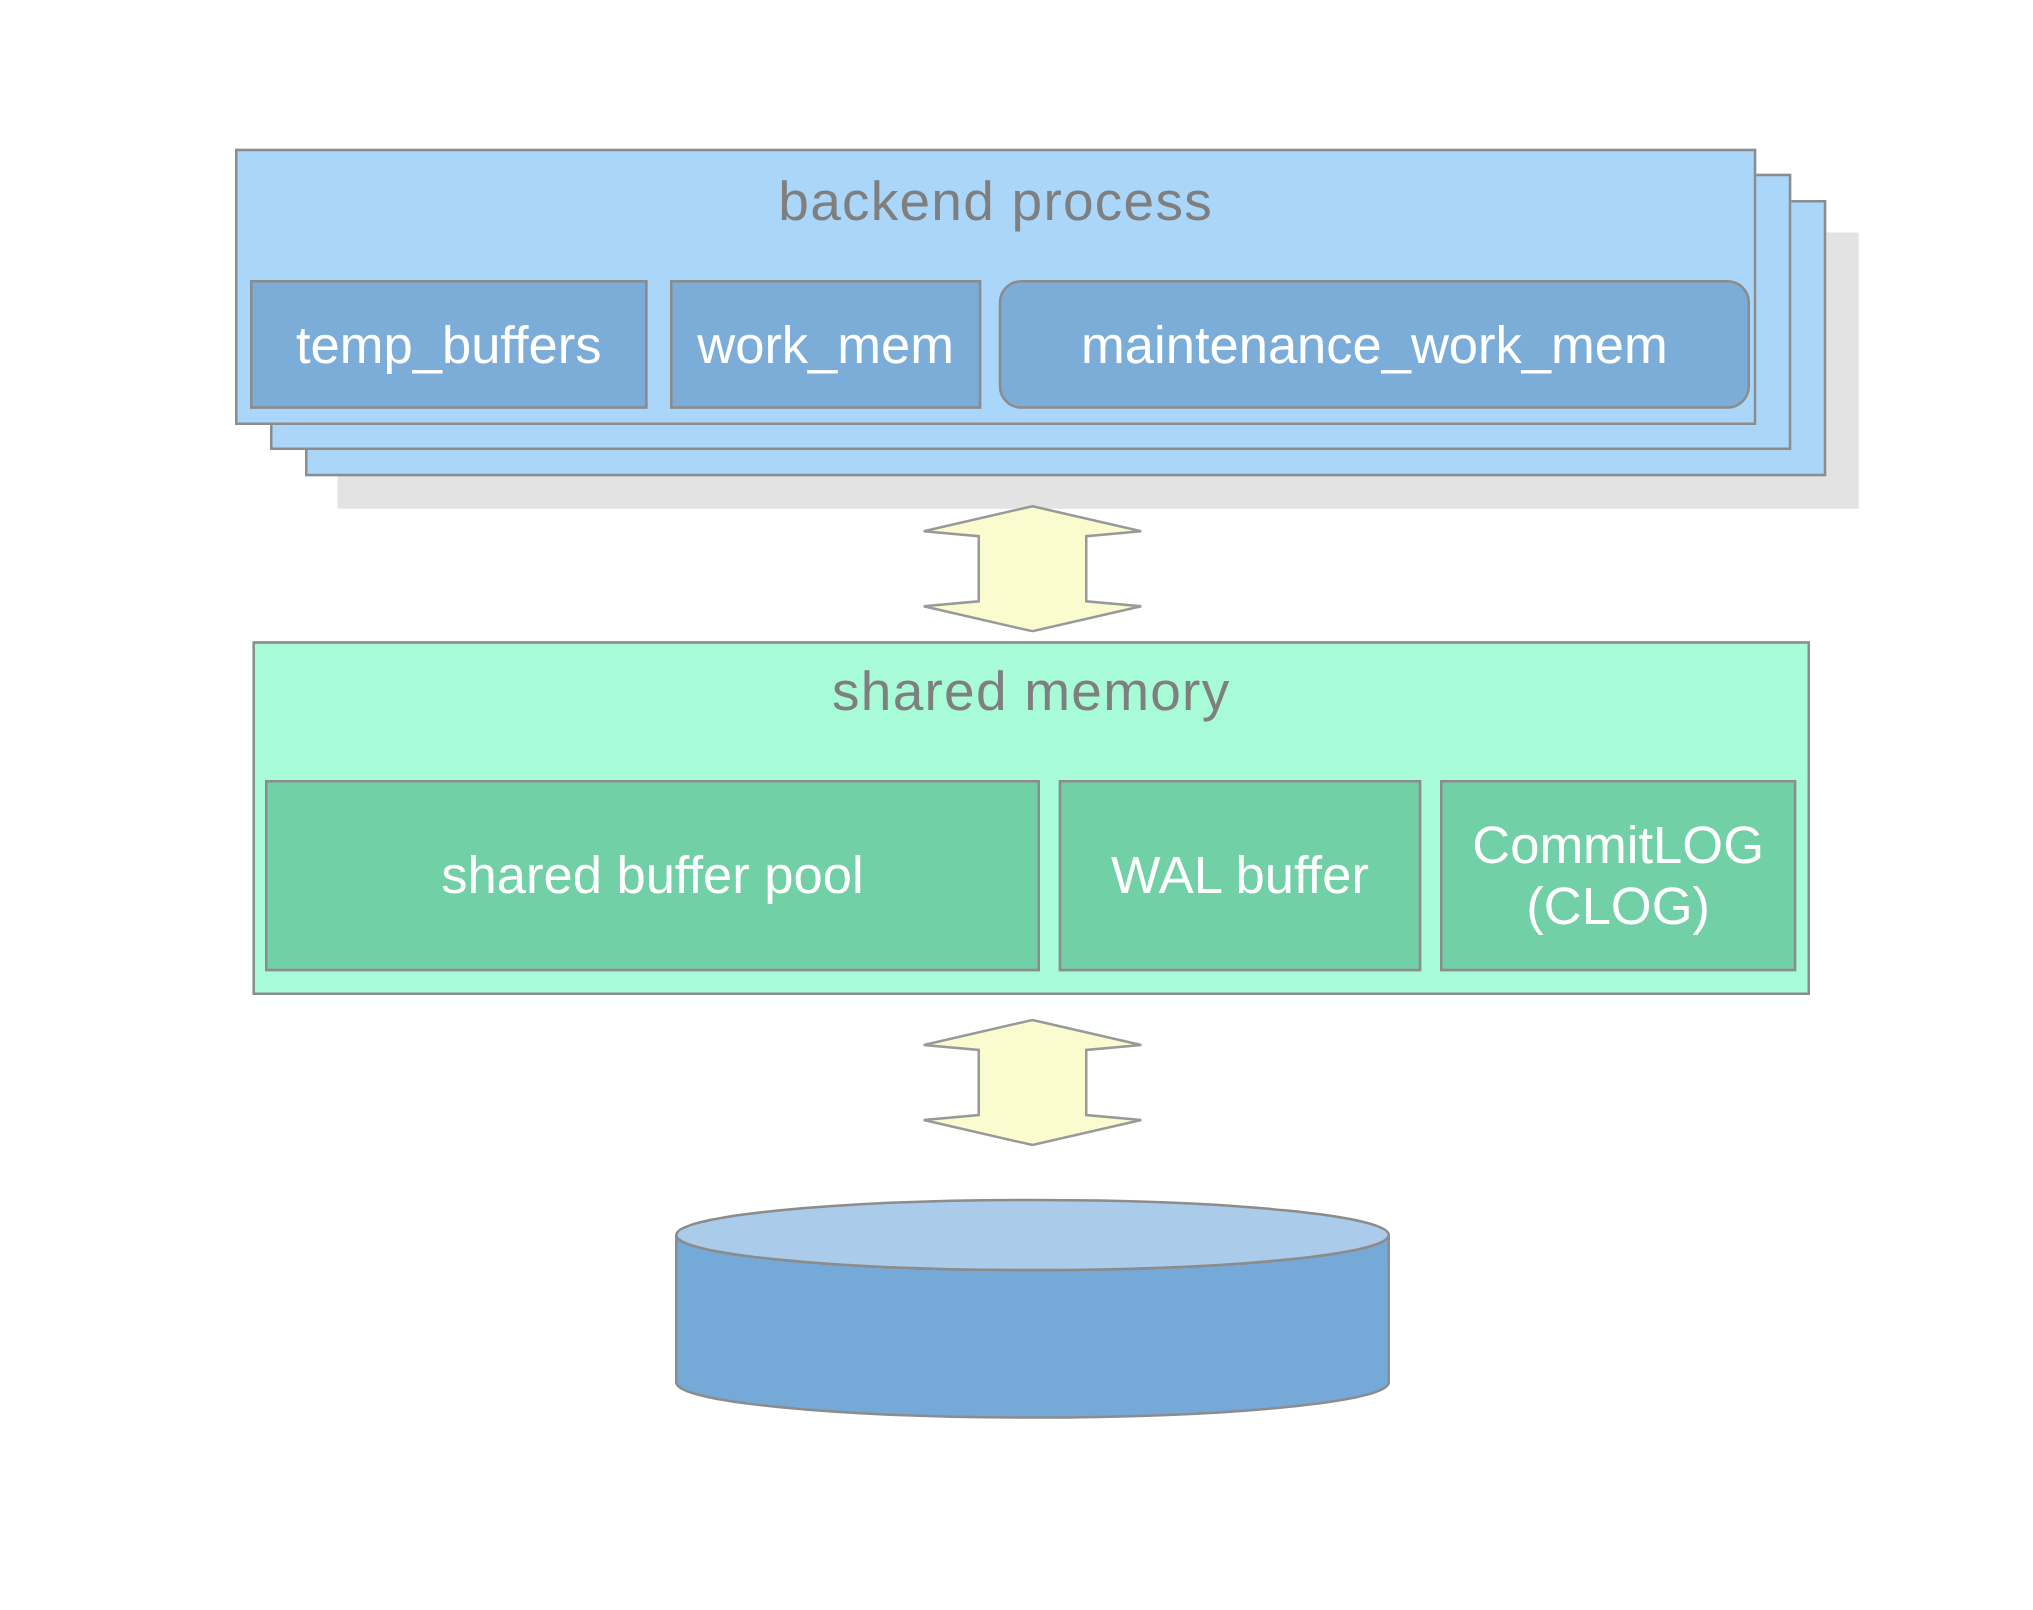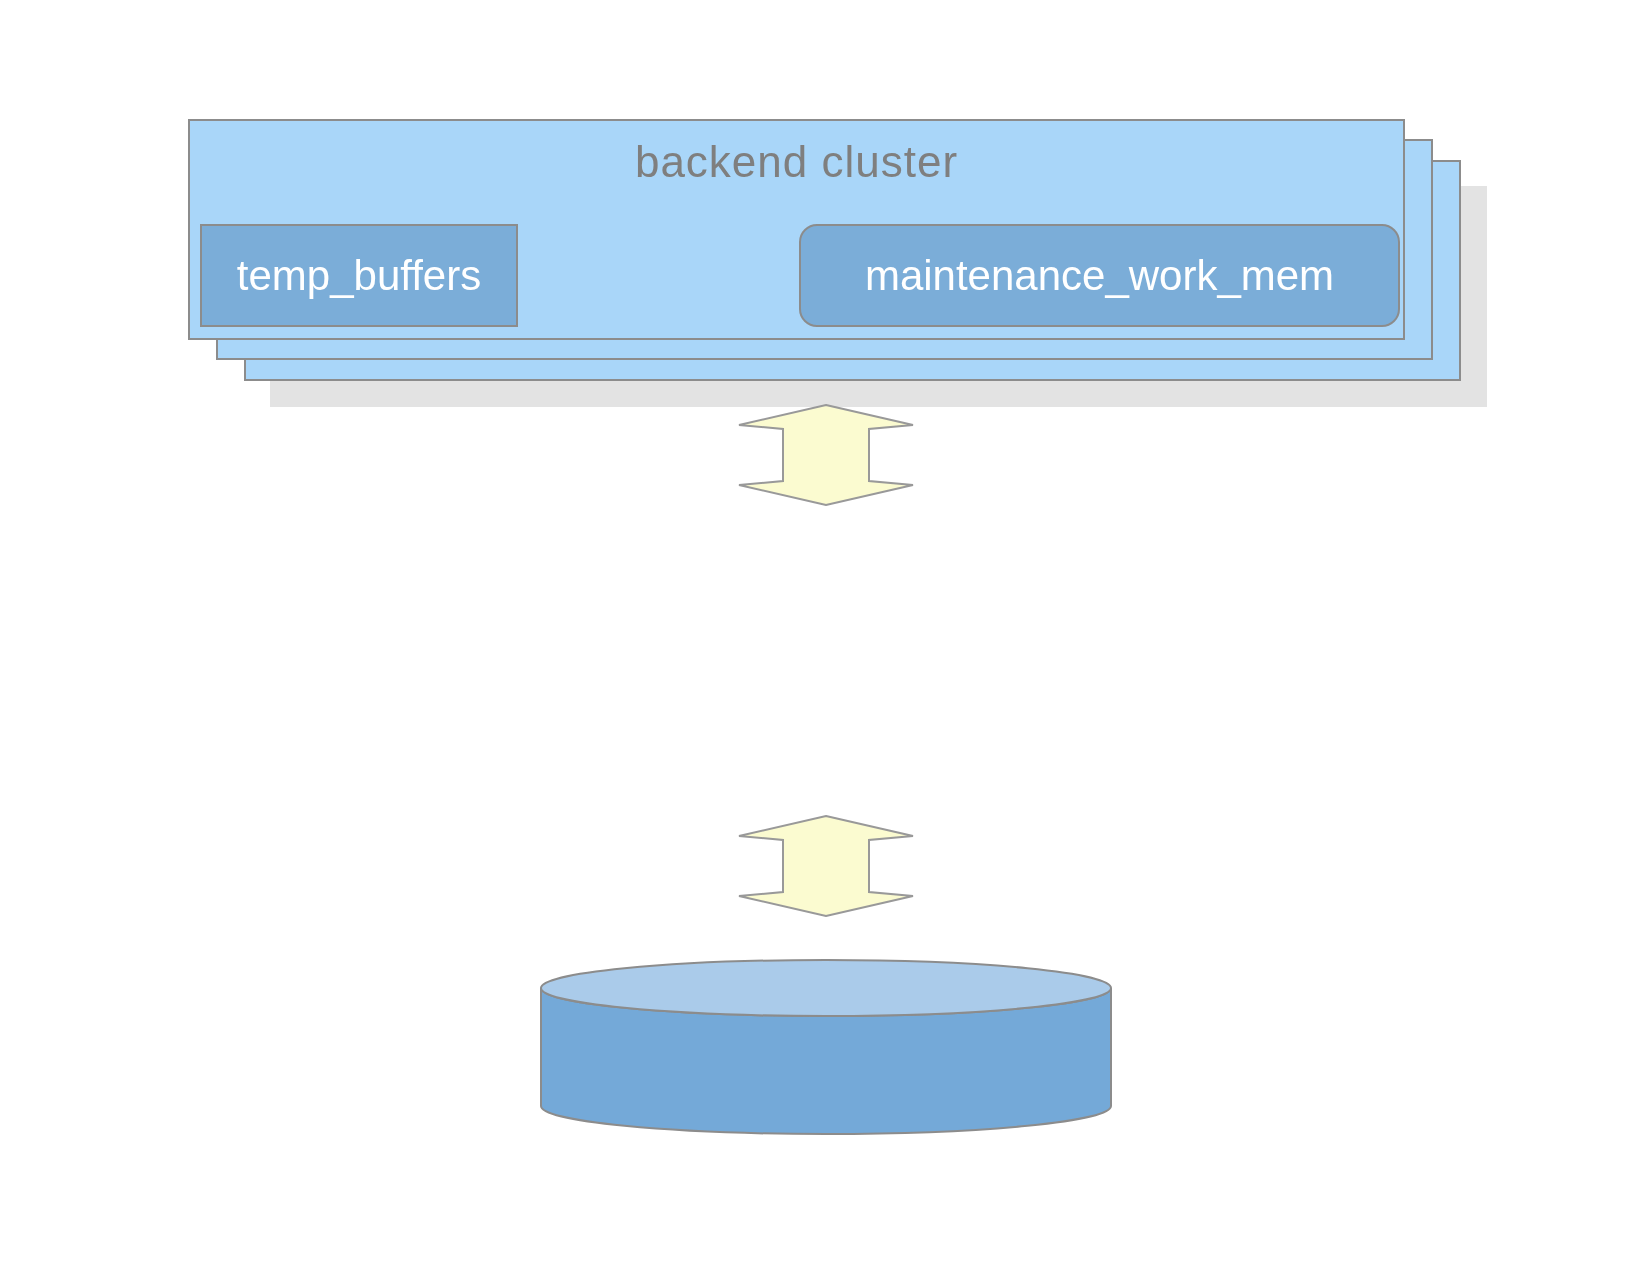--- a/index.html
+++ b/index.html
@@ -114,29 +114,43 @@
   }
 </style>
 </head>
 <body>
 
 <div class="canvas">
 
   <div class="stack-layer layer3"></div>
   <div class="stack-layer layer2"></div>
   <div class="stack-layer backend-main">
-    <div class="box-title">backend cluster</div>
+    <div class="box-title">backend process</div>
     <div class="blue-box box-temp">temp_buffers</div>
+    <div class="blue-box box-work">work_mem</div>
     <div class="blue-box box-maint">maintenance_work_mem</div>
   </div>
 
   <svg class="arrow arrow-1" viewBox="0 0 176 102" xmlns="http://www.w3.org/2000/svg">
     <polygon points="88,1 175,21 131,25 131,77 175,81 88,101 1,81 45,77 45,25 1,21" fill="#fbfbd0" stroke="#999999" stroke-width="2" stroke-linejoin="miter"></polygon>
   </svg>
 
+  <div class="shared-box">
+    <div class="box-title" style="top:14px;">shared memory</div>
+    <div class="green-box box-sbp">
+      <span>shared buffer pool</span>
+    </div>
+    <div class="green-box box-wal">
+      <span>WAL buffer</span>
+    </div>
+    <div class="green-box box-clog">
+      <span>CommitLOG</span>
+      <span>(CLOG)</span>
+    </div>
+  </div>
 
   <svg class="arrow arrow-2" viewBox="0 0 176 102" xmlns="http://www.w3.org/2000/svg">
     <polygon points="88,1 175,21 131,25 131,77 175,81 88,101 1,81 45,77 45,25 1,21" fill="#fbfbd0" stroke="#999999" stroke-width="2" stroke-linejoin="miter"></polygon>
   </svg>
 
   <div class="cylinder">
     <svg width="574" height="180" viewBox="0 0 574 180" xmlns="http://www.w3.org/2000/svg">
       <path d="M2,30 L2,148 A285,28 0 0 0 572,148 L572,30 A285,28 0 0 1 2,30 Z" fill="#74a9d8" stroke="#8c8c8c" stroke-width="2"></path>
       <ellipse cx="287" cy="30" rx="285" ry="28" fill="#aacbea" stroke="#8c8c8c" stroke-width="2"></ellipse>
     </svg>

